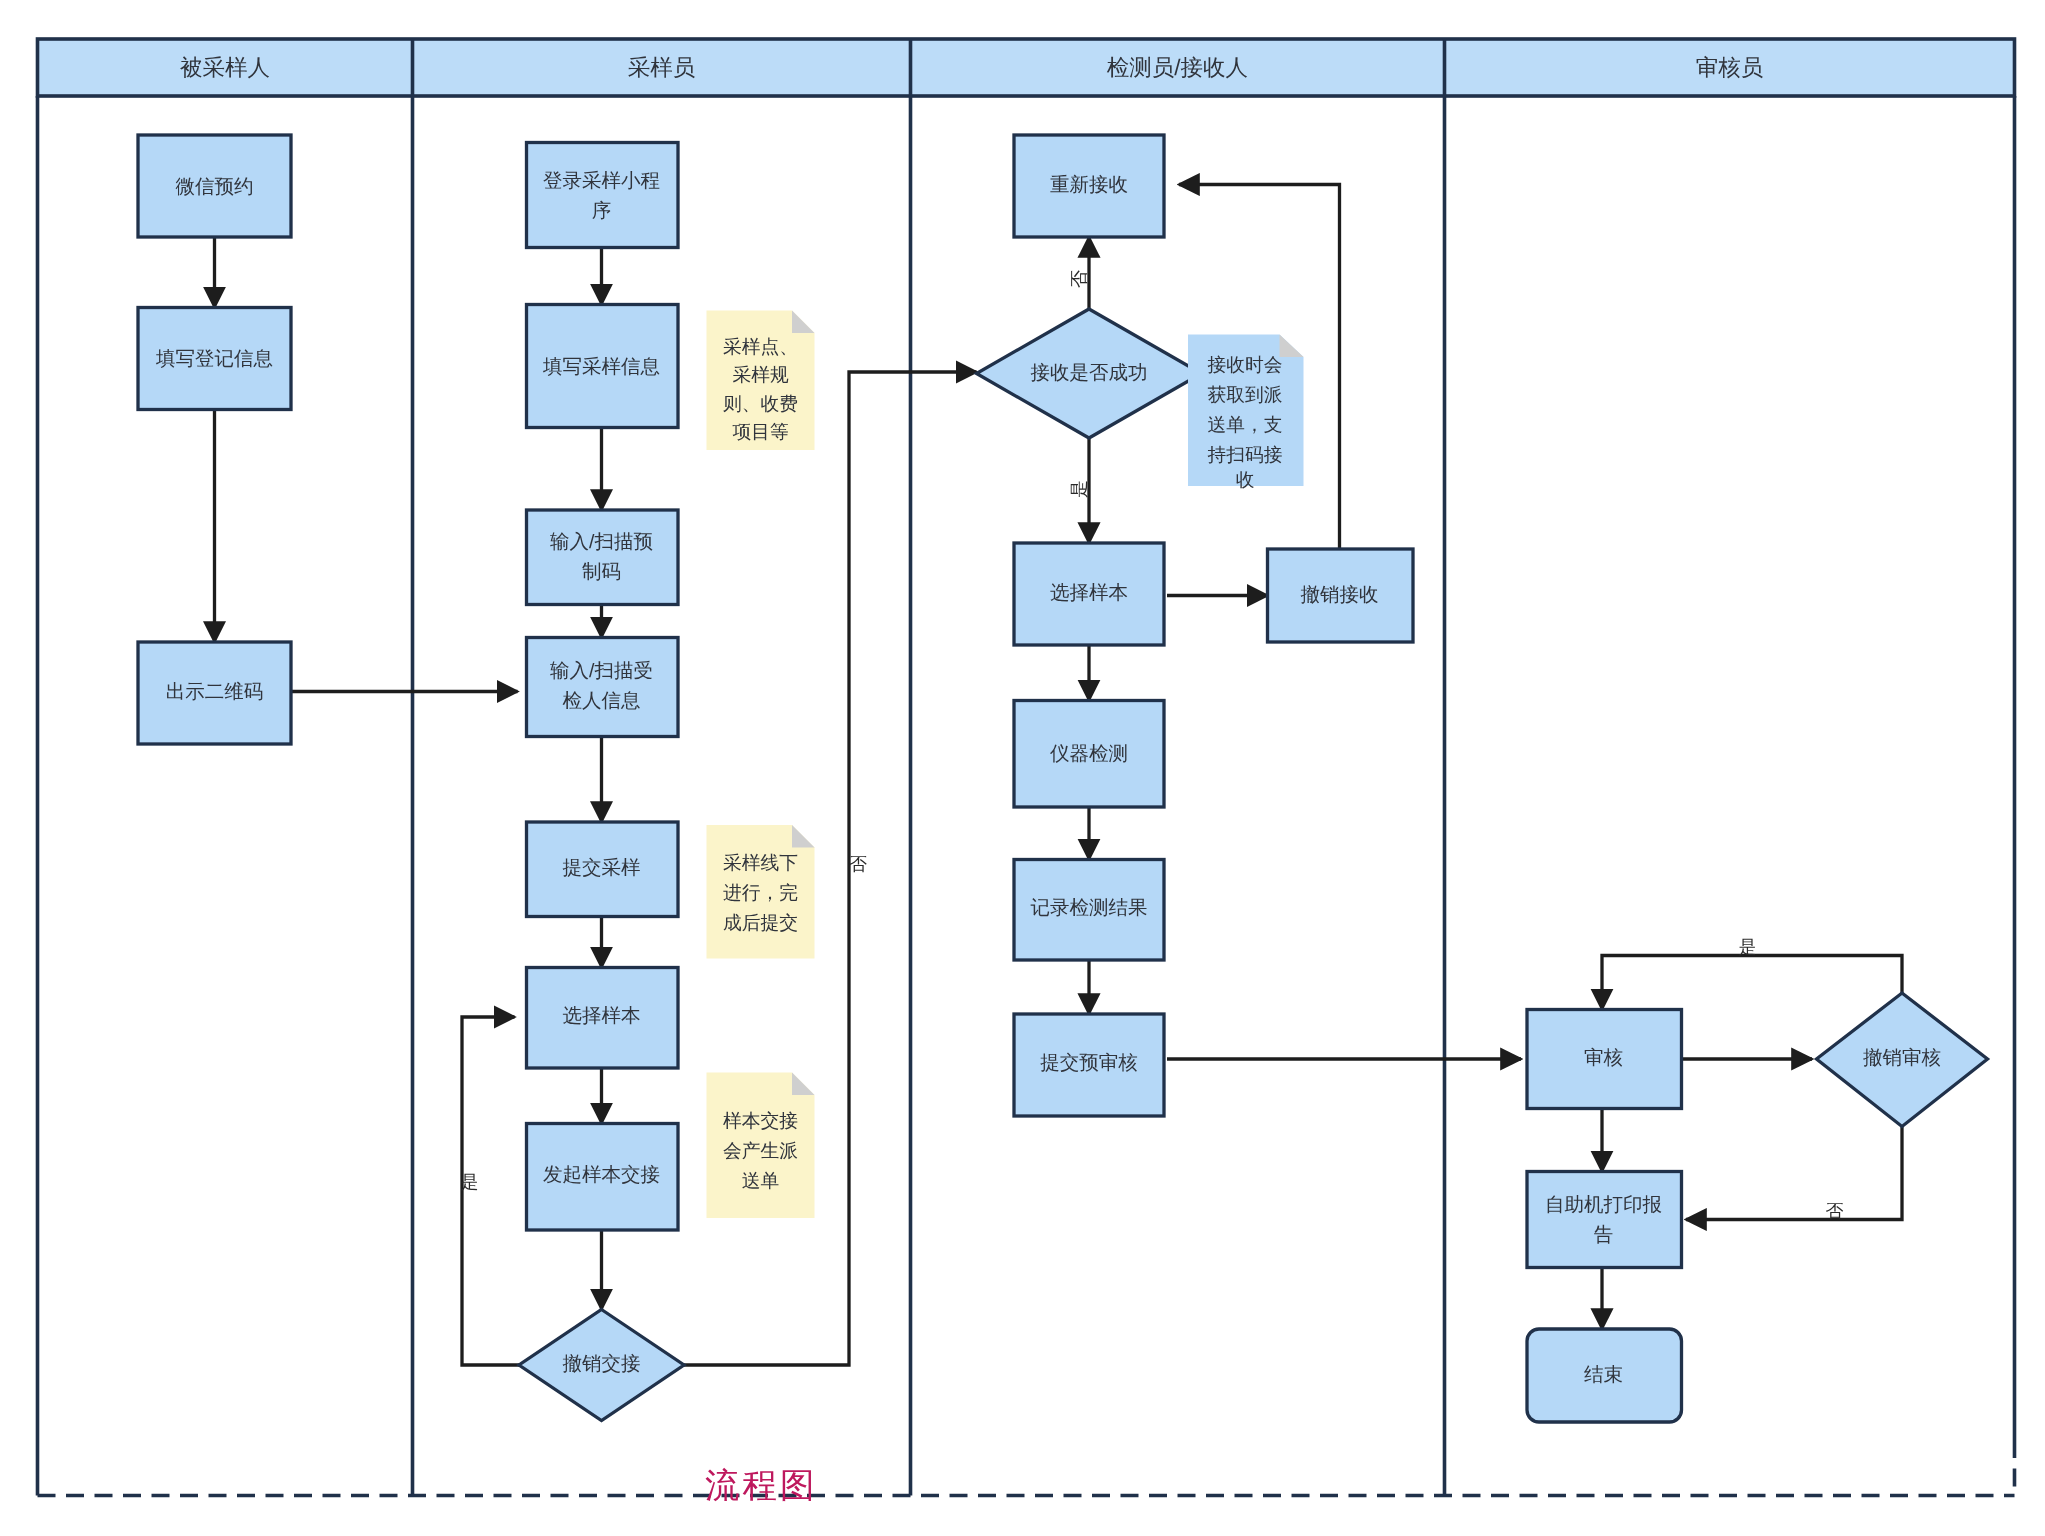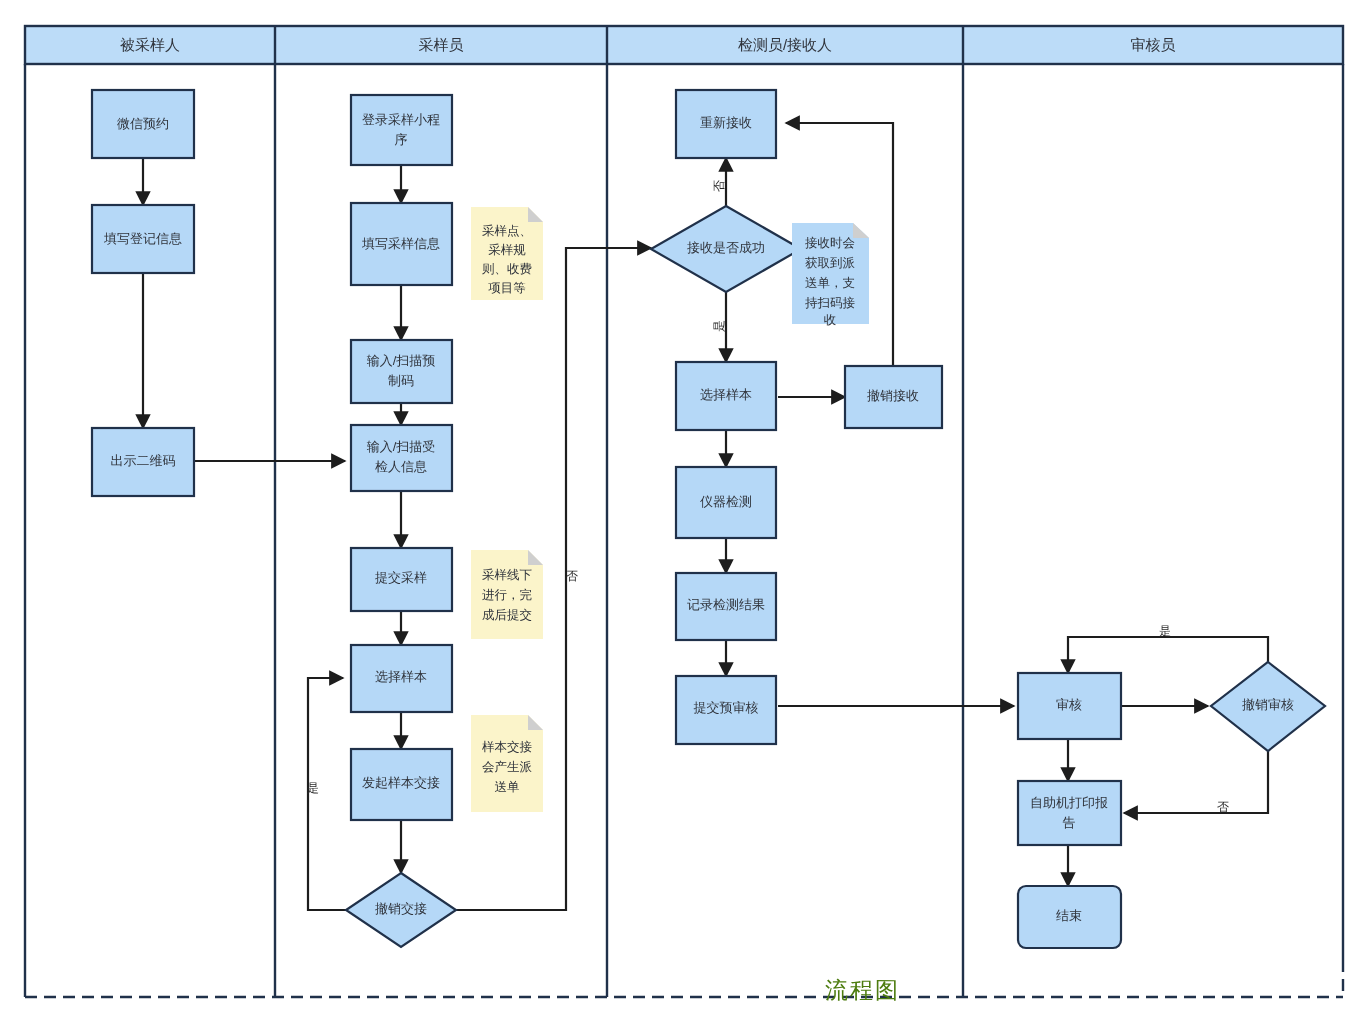--- a/index.html
+++ b/index.html
@@ -95,28 +95,27 @@
     font-size: 12px;
     text-anchor: middle;
     fill: #2a2a2a;
   }
   .watermark {
     position: absolute;
     left: 470px;
     top: 975px;
     width: 430px;
     height: 34px;
-    color: #4d7c0f;
+    color: #be185d;
     font-size: 23px;
     letter-spacing: 2px;
     font-family: "Liberation Sans", sans-serif;
     user-select: none;
     white-space: nowrap;
     overflow: hidden;
-    text-align: right;
   }
 </style>
 </head>
 <body>
 
 <div id="stage">
 
   <svg class="diagram" viewBox="0 0 1363 1024">
     <defs>
       <marker id="arrow" viewBox="0 0 10 10" refX="9" refY="5" markerWidth="7" markerHeight="7" orient="auto-start-reverse">

